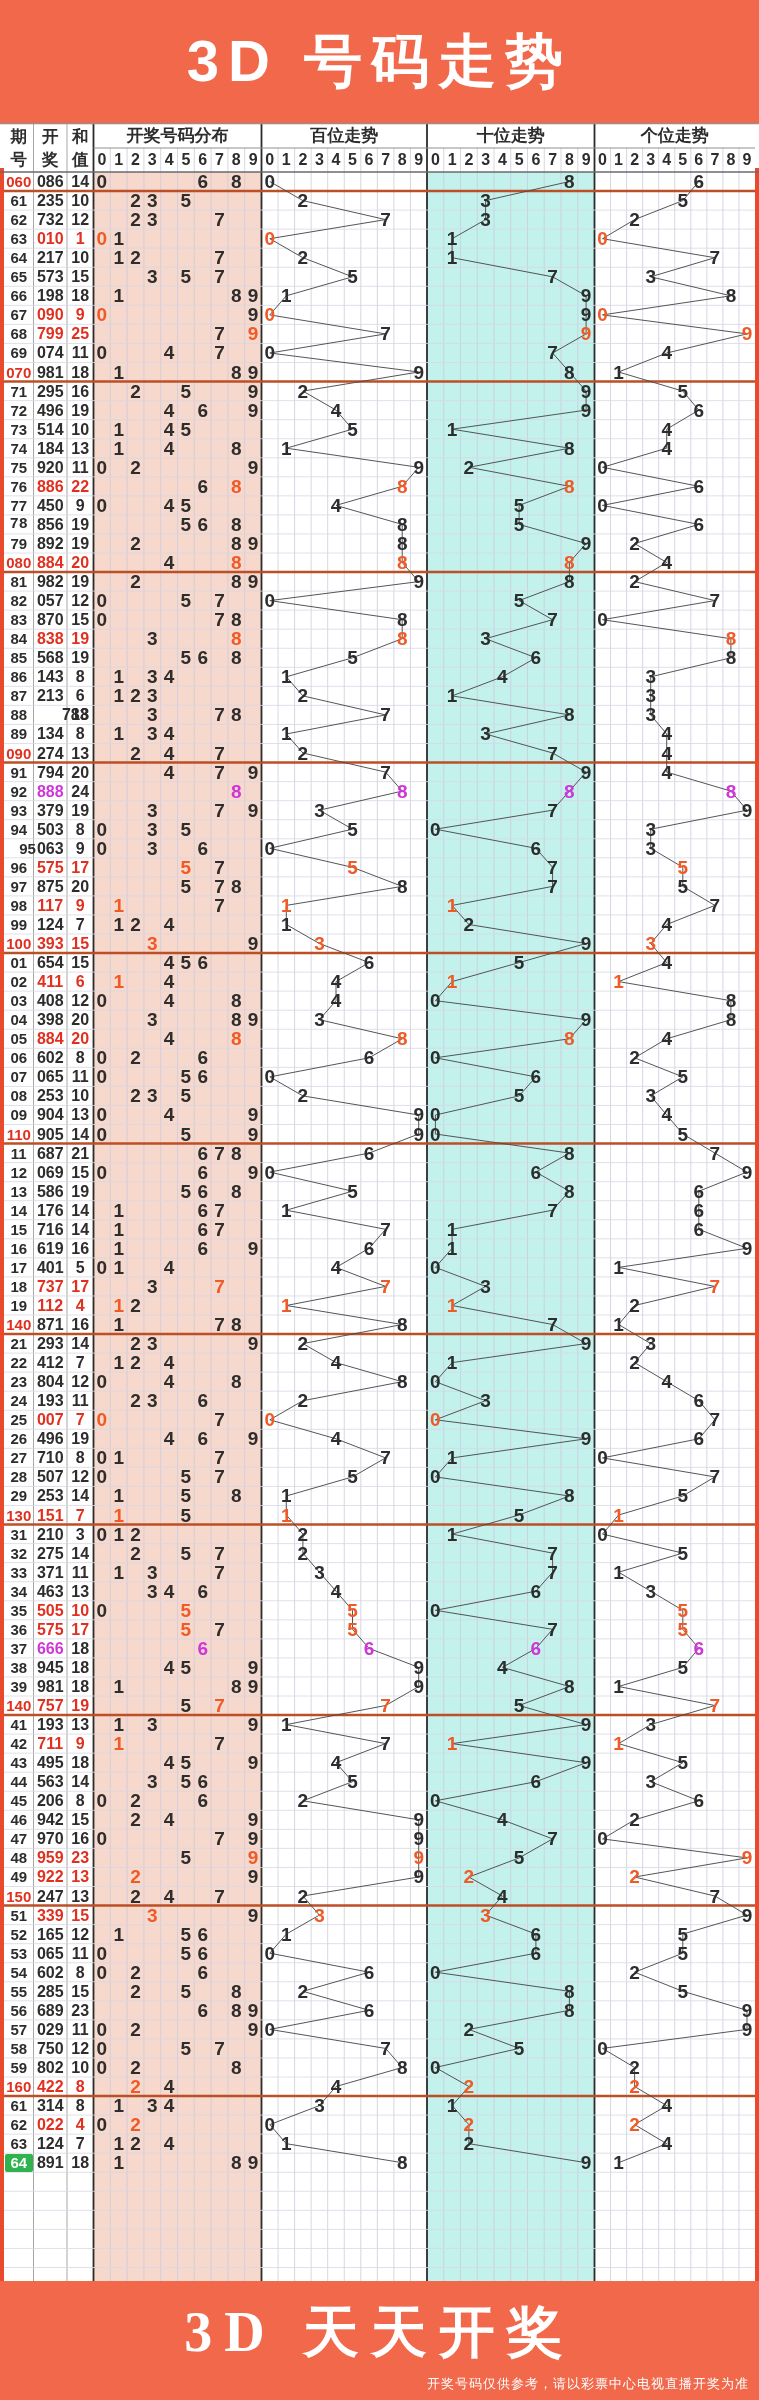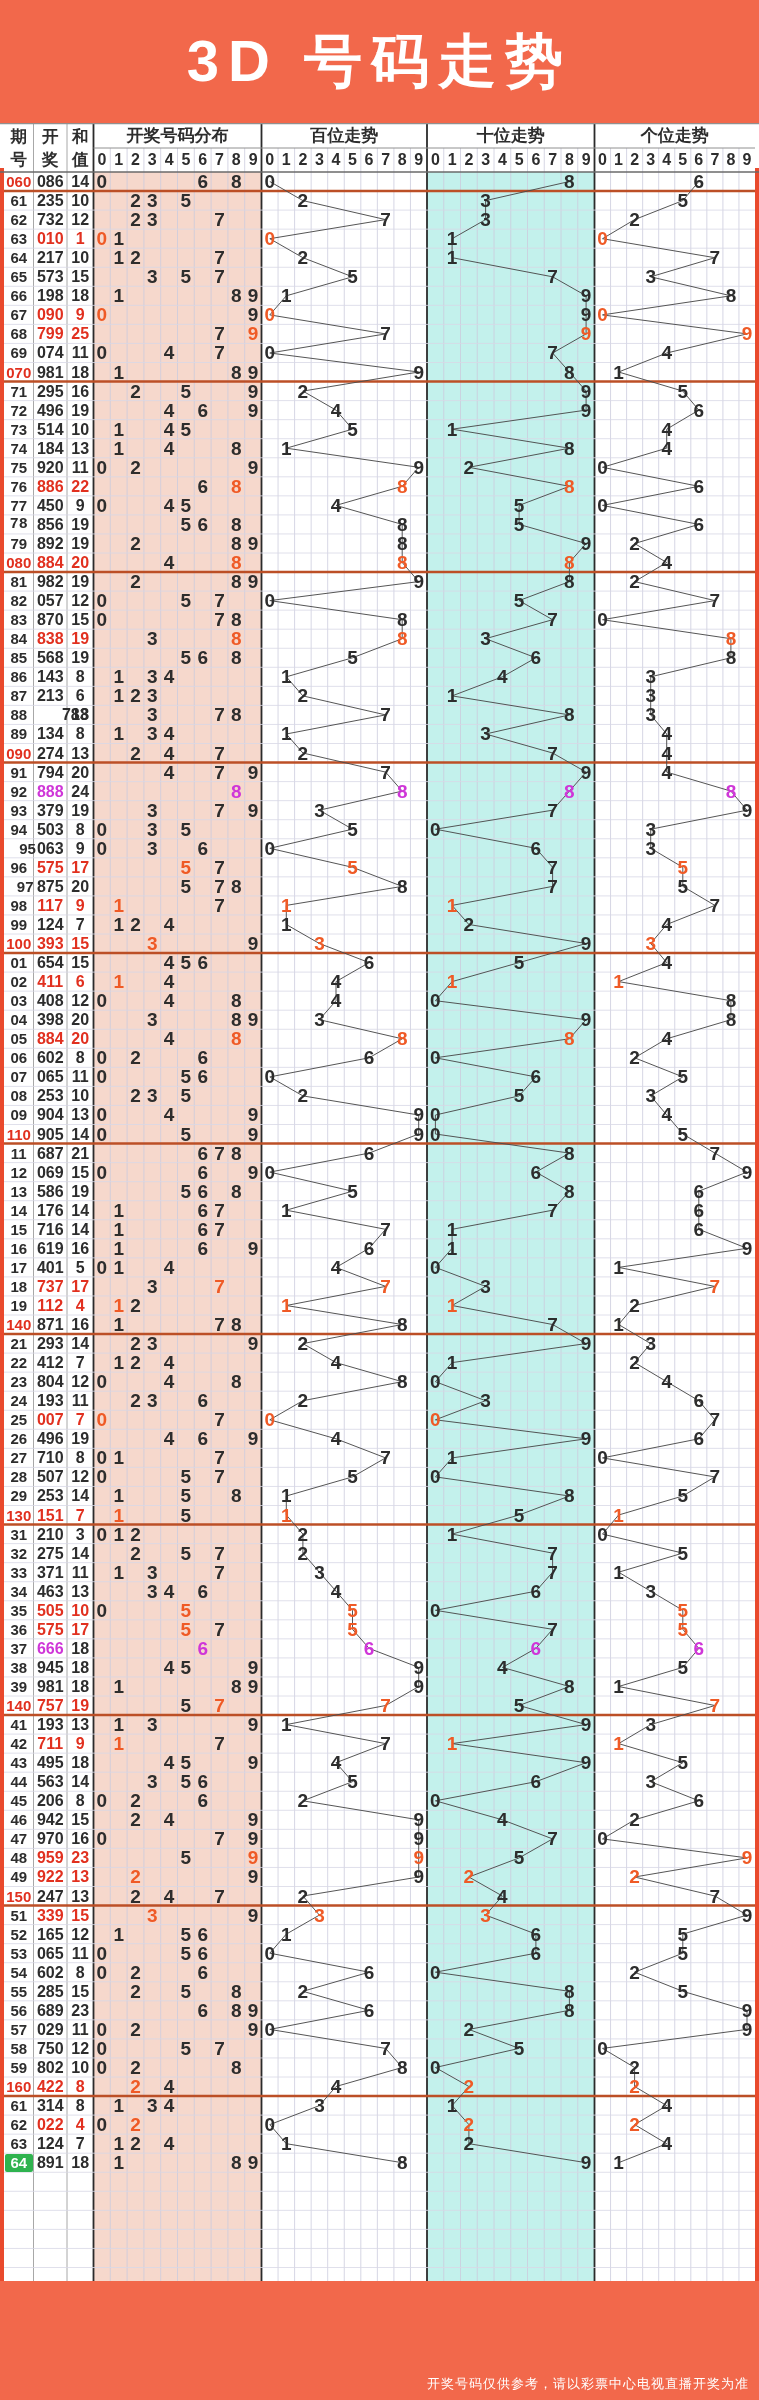--- a/index.html
+++ b/index.html
@@ -609,21 +609,21 @@
       <span class="dg" style="top: 715.75px; left: 527.5px; width: 16.75px;">6</span>
       <span class="dg" style="top: 715.75px; left: 642.65px; width: 16.05px;">3</span>
       <div class="cell issue" style="top: 734.8px; left: 4px; width: 29.5px;">96</div>
       <div class="cell red" style="top: 734.8px; left: 33.5px; width: 33.5px;">575</div>
       <div class="cell red" style="top: 734.8px; left: 67px; width: 26.5px;">17</div>
       <span class="dg orange" style="top: 734.8px; left: 177.5px; width: 16.8px;">5</span>
       <span class="dg" style="top: 734.8px; left: 211.1px; width: 16.8px;">7</span>
       <span class="dg orange" style="top: 734.8px; left: 344.25px; width: 16.55px;">5</span>
       <span class="dg" style="top: 734.8px; left: 544.25px; width: 16.75px;">7</span>
       <span class="dg orange" style="top: 734.8px; left: 674.75px; width: 16.05px;">5</span>
-      <div class="cell issue" style="top: 753.85px; left: 4px; width: 29.5px; text-align: right;">97</div>
+      <div class="cell issue" style="top: 753.85px; left: 4px; width: 29.5px;">97</div>
       <div class="cell" style="top: 753.85px; left: 33.5px; width: 33.5px;">875</div>
       <div class="cell" style="top: 753.85px; left: 67px; width: 26.5px;">20</div>
       <span class="dg" style="top: 753.85px; left: 177.5px; width: 16.8px;">5</span>
       <span class="dg" style="top: 753.85px; left: 211.1px; width: 16.8px;">7</span>
       <span class="dg" style="top: 753.85px; left: 227.9px; width: 16.8px;">8</span>
       <span class="dg" style="top: 753.85px; left: 393.9px; width: 16.55px;">8</span>
       <span class="dg" style="top: 753.85px; left: 544.25px; width: 16.75px;">7</span>
       <span class="dg" style="top: 753.85px; left: 674.75px; width: 16.05px;">5</span>
       <div class="cell issue" style="top: 772.9px; left: 4px; width: 29.5px;">98</div>
       <div class="cell red" style="top: 772.9px; left: 33.5px; width: 33.5px;">117</div>
@@ -1205,16 +1205,17 @@
       <div class="cell" style="top: 2030.2px; left: 67px; width: 26.5px;">18</div>
       <span class="dg" style="top: 2030.2px; left: 110.3px; width: 16.8px;">1</span>
       <span class="dg" style="top: 2030.2px; left: 227.9px; width: 16.8px;">8</span>
       <span class="dg" style="top: 2030.2px; left: 244.7px; width: 16.8px;">9</span>
       <span class="dg" style="top: 2030.2px; left: 393.9px; width: 16.55px;">8</span>
       <span class="dg" style="top: 2030.2px; left: 577.75px; width: 16.75px;">9</span>
       <span class="dg" style="top: 2030.2px; left: 610.55px; width: 16.05px;">1</span>
     </div>
 
   <div class="banner bottom">
+    <div class="t">3D 天天开奖</div>
     <div class="d">开奖号码仅供参考，请以彩票中心电视直播开奖为准</div>
   </div>
 
 </div>
 
 </body></html>

